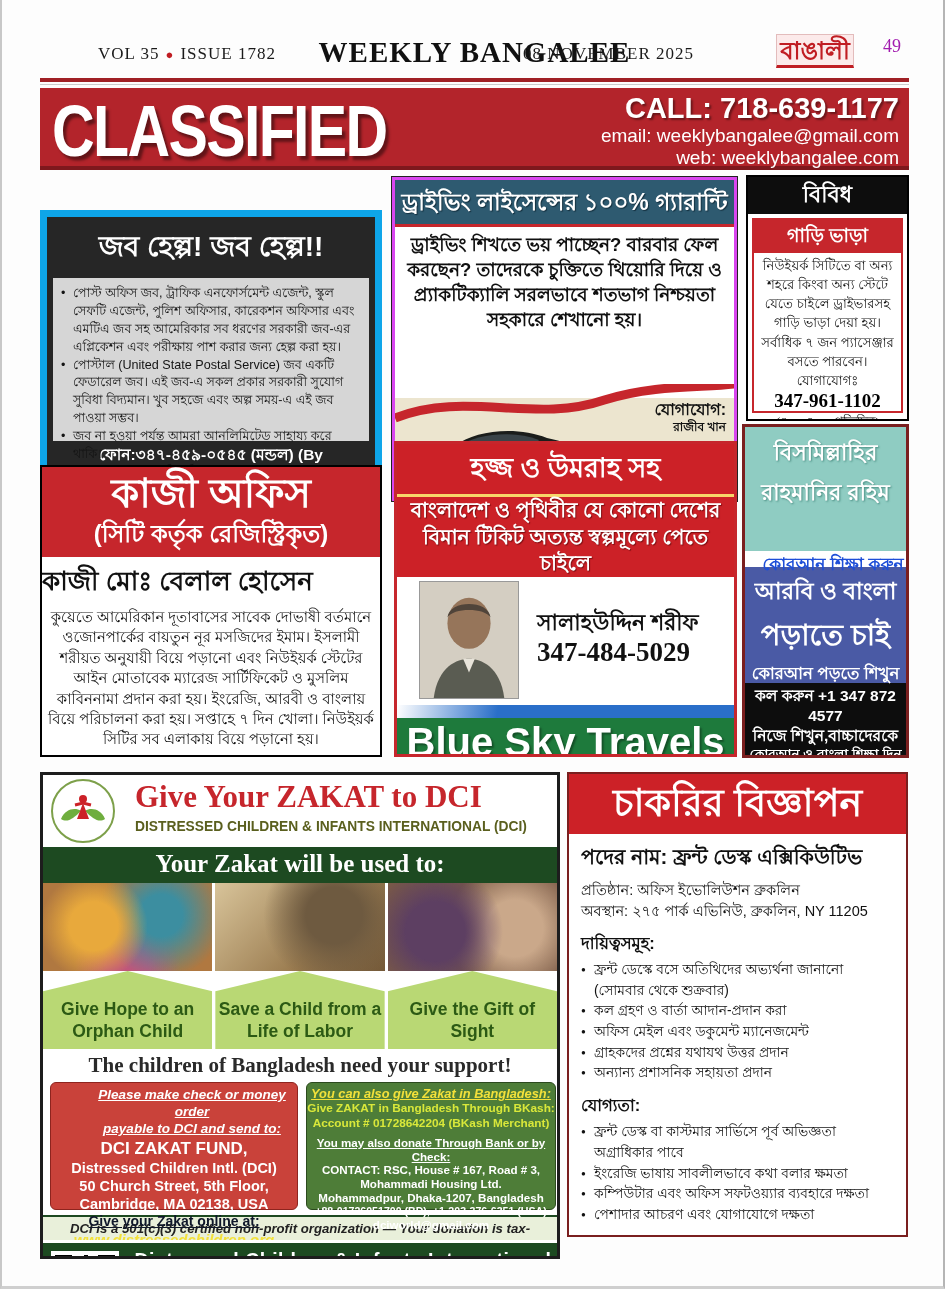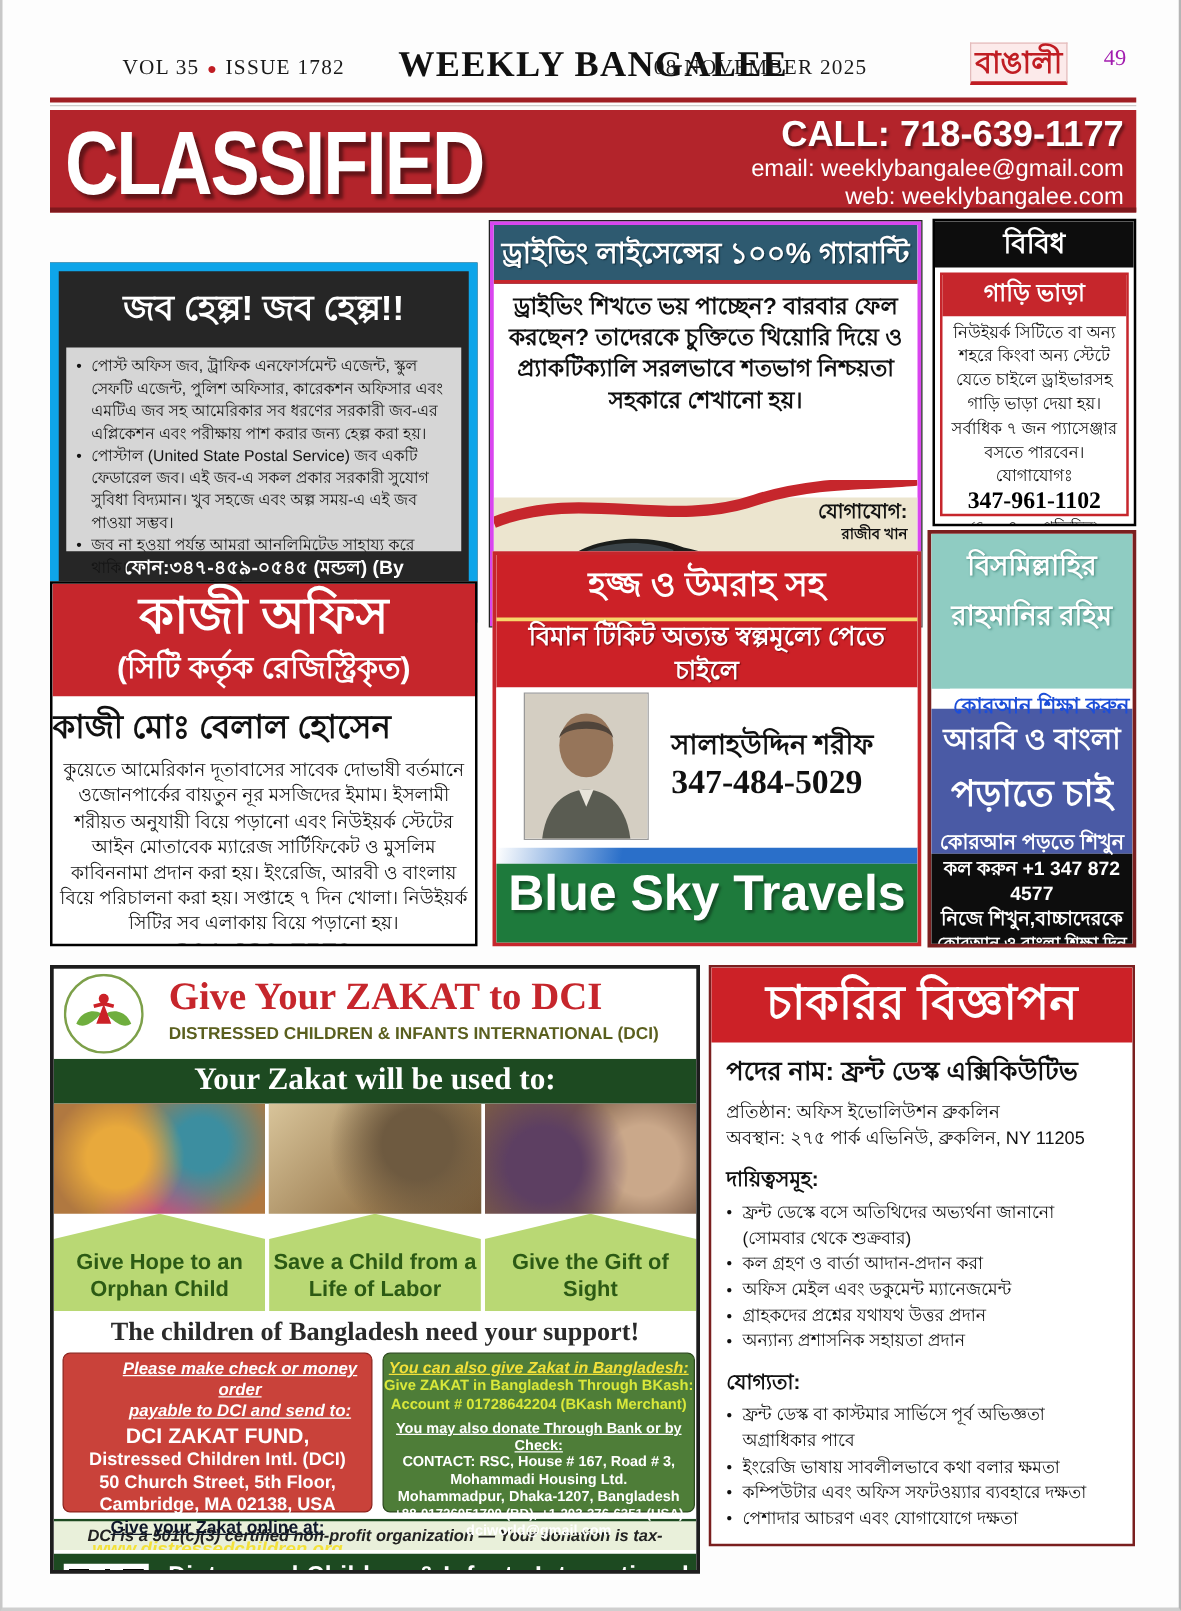--- a/index.html
+++ b/index.html
@@ -229,20 +229,21 @@
     <div class="kazi-contact">
       
       <span class="ph">201-839-7579</span>
     </div>
 
   </div>
 
   <div class="ad bluesky">
     <div class="bs-top">
       <div class="bs-title">হজ্জ ও উমরাহ সহ</div>
+      <div class="bs-line">বাংলাদেশ ও পৃথিবীর যে কোনো দেশের</div>
       <div class="bs-line">বিমান টিকিট অত্যন্ত স্বল্পমূল্যে পেতে চাইলে</div>
     </div>
     <div class="bs-mid">
       <svg class="bs-photo" viewBox="0 0 100 118" preserveAspectRatio="none">
         <rect width="100" height="118" fill="#d4cec2"></rect>
         <ellipse cx="50" cy="42" rx="22" ry="26" fill="#96755a"></ellipse>
         <path d="M28,36 C30,18 70,18 72,36 C66,26 34,26 28,36 Z" fill="#50443a"></path>
         <path d="M14,118 C18,86 38,78 50,78 C62,78 82,86 86,118 Z" fill="#5a5c52"></path>
         <path d="M44,78 L50,92 L56,78 Z" fill="#e8e4da"></path>
       </svg>

